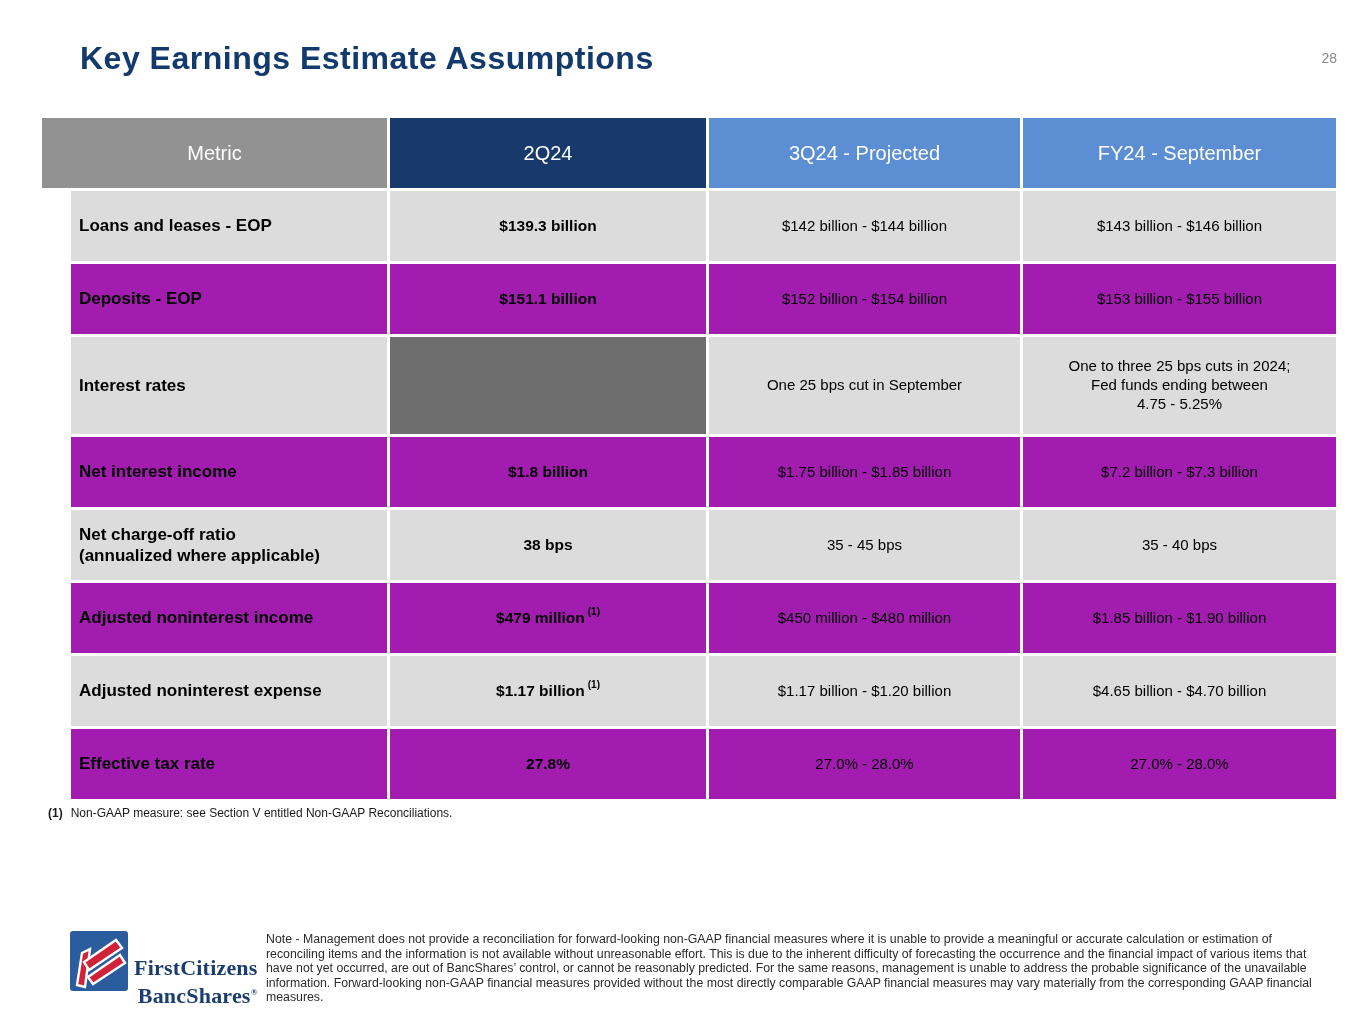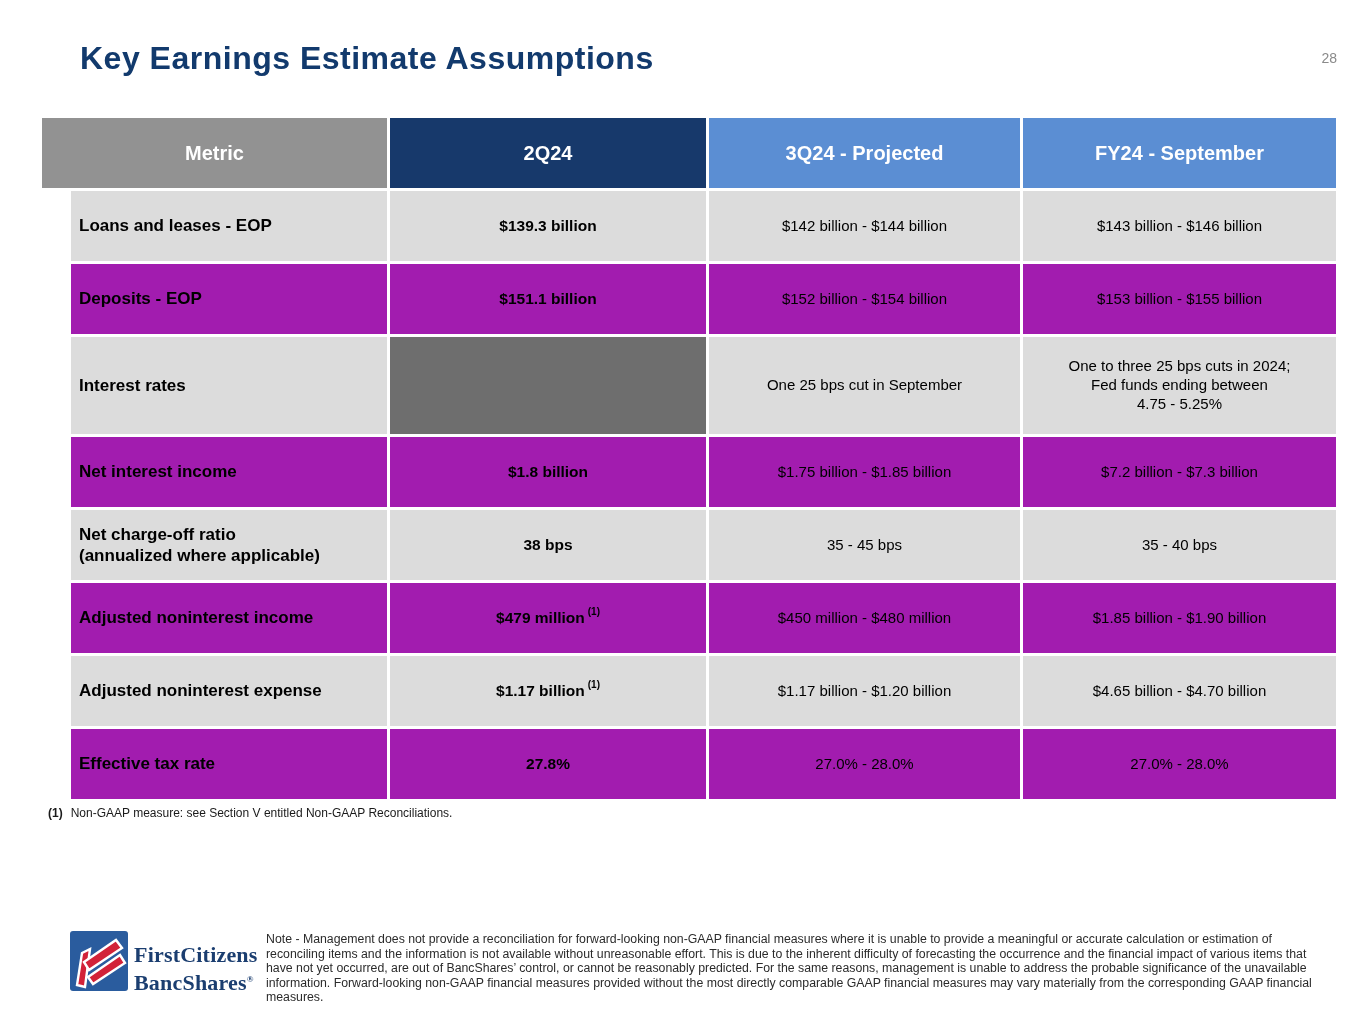--- a/index.html
+++ b/index.html
@@ -13,21 +13,21 @@
            color:#123a6d; letter-spacing:.5px; }
 
   
   .table { position:absolute; left:42px; top:118px; width:1294px; }
   .trow { display:grid; grid-template-columns:345px 316px 311px 313px; column-gap:3px;
           margin-bottom:3px; height:70px; }
   .trow.tall { height:97px; }
   .cell { display:flex; align-items:center; justify-content:center; text-align:center;
           font-size:15px; color:#000; white-space:pre-line; line-height:1.25; padding:4px 10px; }
 
-  .hrow .cell { font-size:20px; font-weight:bold; color:#ffffff; white-space:nowrap; }
+  .hrow .cell { font-size:20px; font-weight:normal; color:#ffffff; white-space:nowrap; }
   .h-metric { background:#929292; }
   .h-q2     { background:#17396b; }
   .h-proj   { background:#5b8ed3; }
 
   .shade-light .cell { background:#dcdcdc; }
   .shade-mid   .cell { background:#a21caf; }
 
   .cell.metric { justify-content:flex-start; text-align:left; font-weight:bold;
                  font-size:17px; padding-left:8px;margin-left:29px; }
   .cell.q2 { font-weight:bold; font-size:15.5px; }
@@ -39,23 +39,23 @@
   .footnote .marker { font-weight:bold; margin-right:8px; }
 
   
   .note { position:absolute; left:266px; top:932px; width:1062px; font-size:12.3px;
           line-height:14.6px; color:#2b2b2b; }
   .note .bold { font-weight:normal; }
 
   
   .logo { position:absolute; left:70px; top:931px; display:flex; align-items:flex-start; }
   .logo-mark { width:58px; height:60px; }
-  .logo-text { margin-left:6px; margin-top:12px; font-family:"Liberation Serif", serif;
+  .logo-text { margin-left:6px; margin-top:25px; font-family:"Liberation Serif", serif;
                font-weight:bold; color:#1b3e70; font-size:22px; line-height:24px;
-               letter-spacing:.2px; }
+               letter-spacing:.2px;text-align:right; }
   .logo-text .reg { font-size:9px; vertical-align:super; }
 </style>
 </head>
 <body>
 
 <div class="slide">
 
   <div class="page-number">28</div>
 
   <h1 class="title">Key Earnings Estimate Assumptions</h1>

